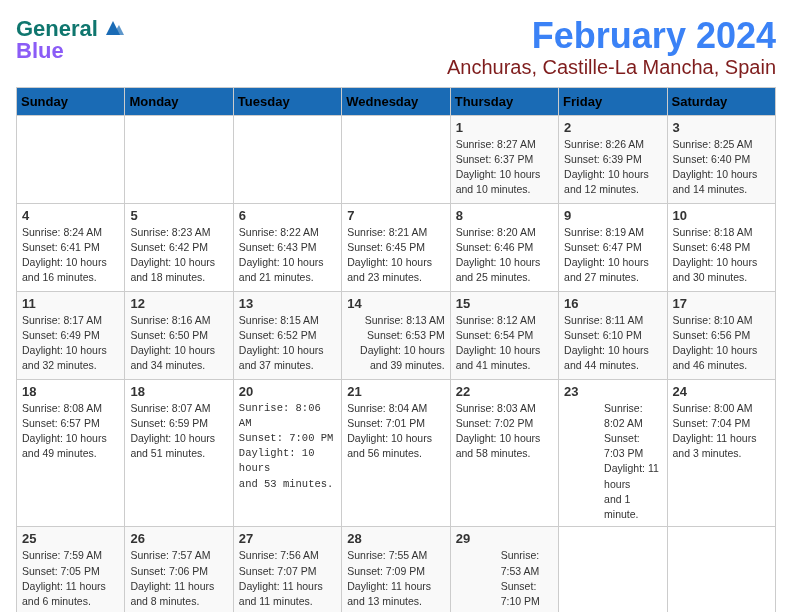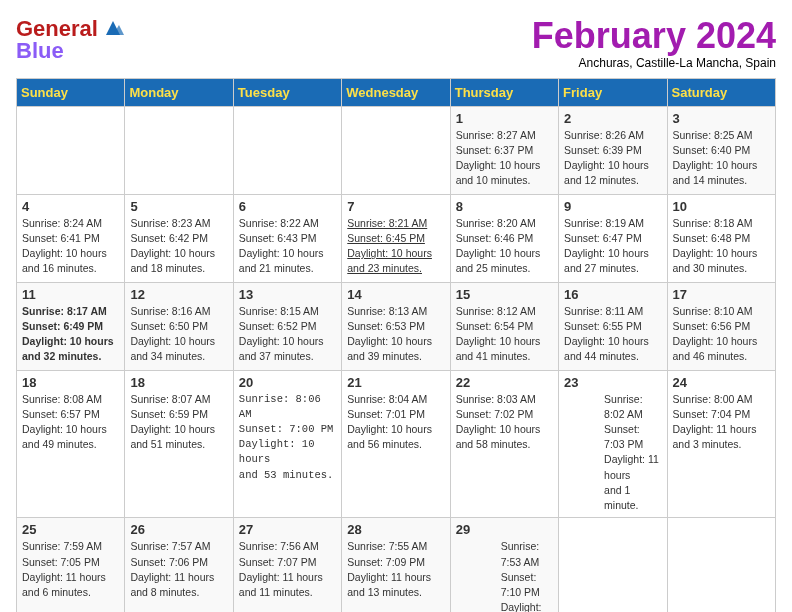--- a/index.html
+++ b/index.html
@@ -25,36 +25,36 @@
       display: flex;
       align-items: center;
       gap: 2px;
     }
     .title-block {
       text-align: right;
     }
     .month-title {
       font-size: 36px;
       font-weight: bold;
-      color: #a21caf;
+      color: #3b82f6;
       line-height: 1.1;
     }
     .location-title {
-      font-size: 12px;
-      color: #000000;
+      font-size: 20px;
+      color: #7f1d1d;
       font-weight: normal;
     }
     table {
       width: 100%;
       border-collapse: collapse;
       table-layout: fixed;
     }
     thead th {
       background-color: #1a6bb5;
-      color: #fde047;
+      color: #000000;
       font-size: 13px;
       font-weight: bold;
       padding: 6px 4px;
       text-align: left;
       border: 1px solid #ccc;
     }
     tbody td {
       border: 1px solid #ccc;
       vertical-align: top;
       padding: 4px 5px;
@@ -79,21 +79,21 @@
     .empty-cell {
       background: #fff !important;
     }
   </style>
 </head>
 <body>
 
 <div class="header">
   <div class="logo">
     <div class="logo-row">
-      <span style="font-size:22px;font-weight:bold;color:#b91c1c;">General</span>
+      <span style="font-size:22px;font-weight:bold;color:#0f766e;">General</span>
       <svg width="22" height="22" viewBox="0 0 22 22" style="margin-left:2px;margin-top:-2px;">
         <polygon points="4,18 11,4 18,18" fill="#1a6bb5"></polygon>
         <polygon points="11,18 17,8 22,18" fill="#1a6bb5" opacity="0.7"></polygon>
       </svg>
     </div>
     <span style="font-size:22px;font-weight:bold;color:#8b5cf6;margin-top:-4px;">Blue</span>
   </div>
   <div class="title-block">
     <div class="month-title">February 2024</div>
     <div class="location-title">Anchuras, Castille-La Mancha, Spain</div>
@@ -157,21 +157,21 @@
         </td>
         <td>
           <div class="day-num">6</div>
           <div class="day-info" style="white-space: pre-line;">Sunrise: 8:22 AM
 Sunset: 6:43 PM
 Daylight: 10 hours
 and 21 minutes.</div>
         </td>
         <td>
           <div class="day-num">7</div>
-          <div class="day-info" style="white-space: pre-line; text-decoration: underline;">Sunrise: 8:21 AM
+          <div class="day-info" style="white-space: pre-line;">Sunrise: 8:21 AM
 Sunset: 6:45 PM
 Daylight: 10 hours
 and 23 minutes.</div>
         </td>
         <td>
           <div class="day-num">8</div>
           <div class="day-info" style="white-space: pre-line;">Sunrise: 8:20 AM
 Sunset: 6:46 PM
 Daylight: 10 hours
 and 25 minutes.</div>
@@ -187,57 +187,57 @@
           <div class="day-num">10</div>
           <div class="day-info" style="white-space: pre-line;">Sunrise: 8:18 AM
 Sunset: 6:48 PM
 Daylight: 10 hours
 and 30 minutes.</div>
         </td>
       </tr>
       <tr>
         <td>
           <div class="day-num">11</div>
-          <div class="day-info" style="white-space: pre-line; font-weight: bold;">Sunrise: 8:17 AM
+          <div class="day-info" style="white-space: pre-line;">Sunrise: 8:17 AM
 Sunset: 6:49 PM
 Daylight: 10 hours
 and 32 minutes.</div>
         </td>
         <td>
           <div class="day-num">12</div>
           <div class="day-info" style="white-space: pre-line;">Sunrise: 8:16 AM
 Sunset: 6:50 PM
 Daylight: 10 hours
 and 34 minutes.</div>
         </td>
         <td>
           <div class="day-num">13</div>
           <div class="day-info" style="white-space: pre-line;">Sunrise: 8:15 AM
 Sunset: 6:52 PM
 Daylight: 10 hours
 and 37 minutes.</div>
         </td>
         <td>
           <div class="day-num">14</div>
-          <div class="day-info" style="white-space: pre-line;">Sunrise: 8:13 AM
+          <div class="day-info" style="white-space: pre-line; text-align: right;">Sunrise: 8:13 AM
 Sunset: 6:53 PM
 Daylight: 10 hours
 and 39 minutes.</div>
         </td>
         <td>
           <div class="day-num">15</div>
           <div class="day-info" style="white-space: pre-line;">Sunrise: 8:12 AM
 Sunset: 6:54 PM
 Daylight: 10 hours
 and 41 minutes.</div>
         </td>
         <td>
           <div class="day-num">16</div>
           <div class="day-info" style="white-space: pre-line;">Sunrise: 8:11 AM
-Sunset: 6:55 PM
+Sunset: 6:10 PM
 Daylight: 10 hours
 and 44 minutes.</div>
         </td>
         <td>
           <div class="day-num">17</div>
           <div class="day-info" style="white-space: pre-line;">Sunrise: 8:10 AM
 Sunset: 6:56 PM
 Daylight: 10 hours
 and 46 minutes.</div>
         </td>

